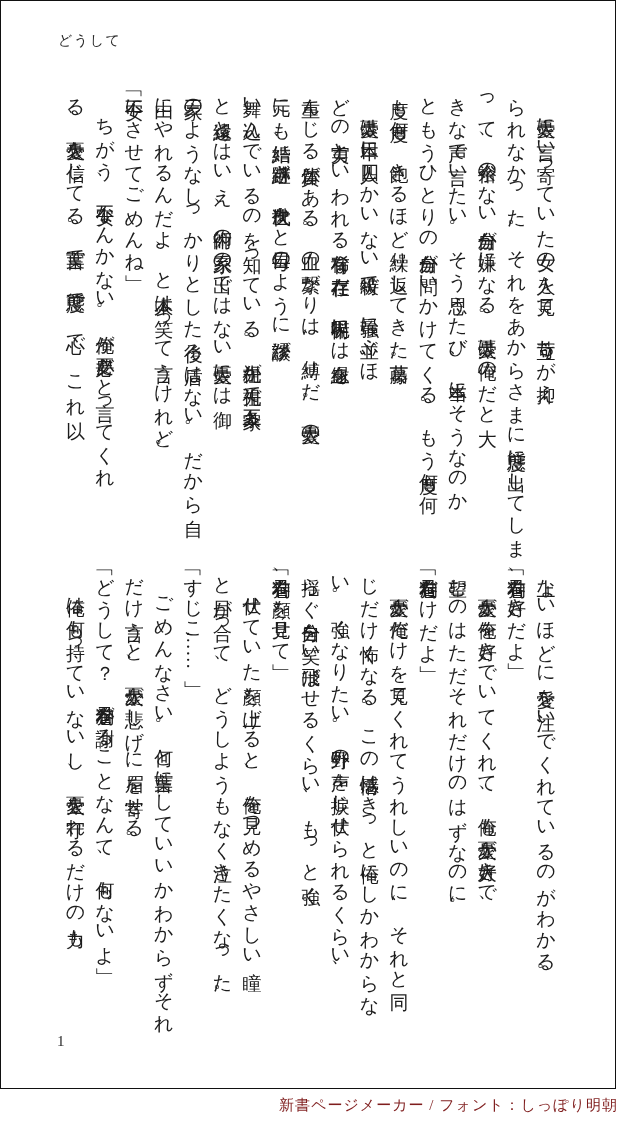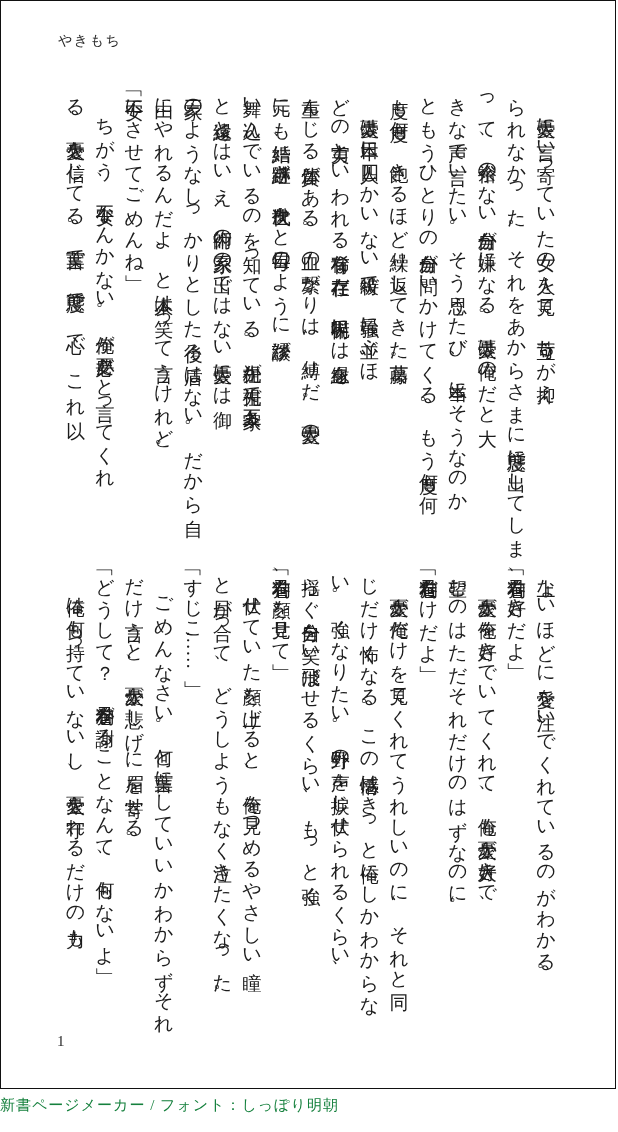--- a/index.html
+++ b/index.html
@@ -55,32 +55,32 @@
     left: 56px;
     top: 1032px;
     font-size: 15px;
     color: #2a2a2a;
   }
   .footer-credit {
     position: absolute;
     left: 0;
     top: 1096px;
     width: 618px;
-    text-align: left;
+    text-align: right;
     font-size: 15px;
     letter-spacing: 1px;
-    color: #15803d;
+    color: #7f1d1d;
   }
 </style>
 </head>
 <body>
 
 <div class="page-frame">
 
-  <div class="running-title">やきもち</div>
+  <div class="running-title">どうして</div>
 
   <div class="vblock upper">
     <p>　憂太に言い寄っていた女の人を見て、苛立ちが抑え</p>
     <p>られなかった。それをあからさまに態度に出してしま</p>
     <p>って、余裕のない自分が嫌になる。憂太は俺のだと大</p>
     <p>きな声で言いたい。そう思うたび、本当にそうなのか</p>
     <p>ともうひとりの自分が問いかけてくる。もう何度も何</p>
     <p>度も何度も、飽きるほど繰り返してきた葛藤。</p>
     <p>　憂太は日本に四人しかいない特級で、最強に並ぶほ</p>
     <p>どの実力といわれる稀有な存在だ。呪術界には血縁を</p>

